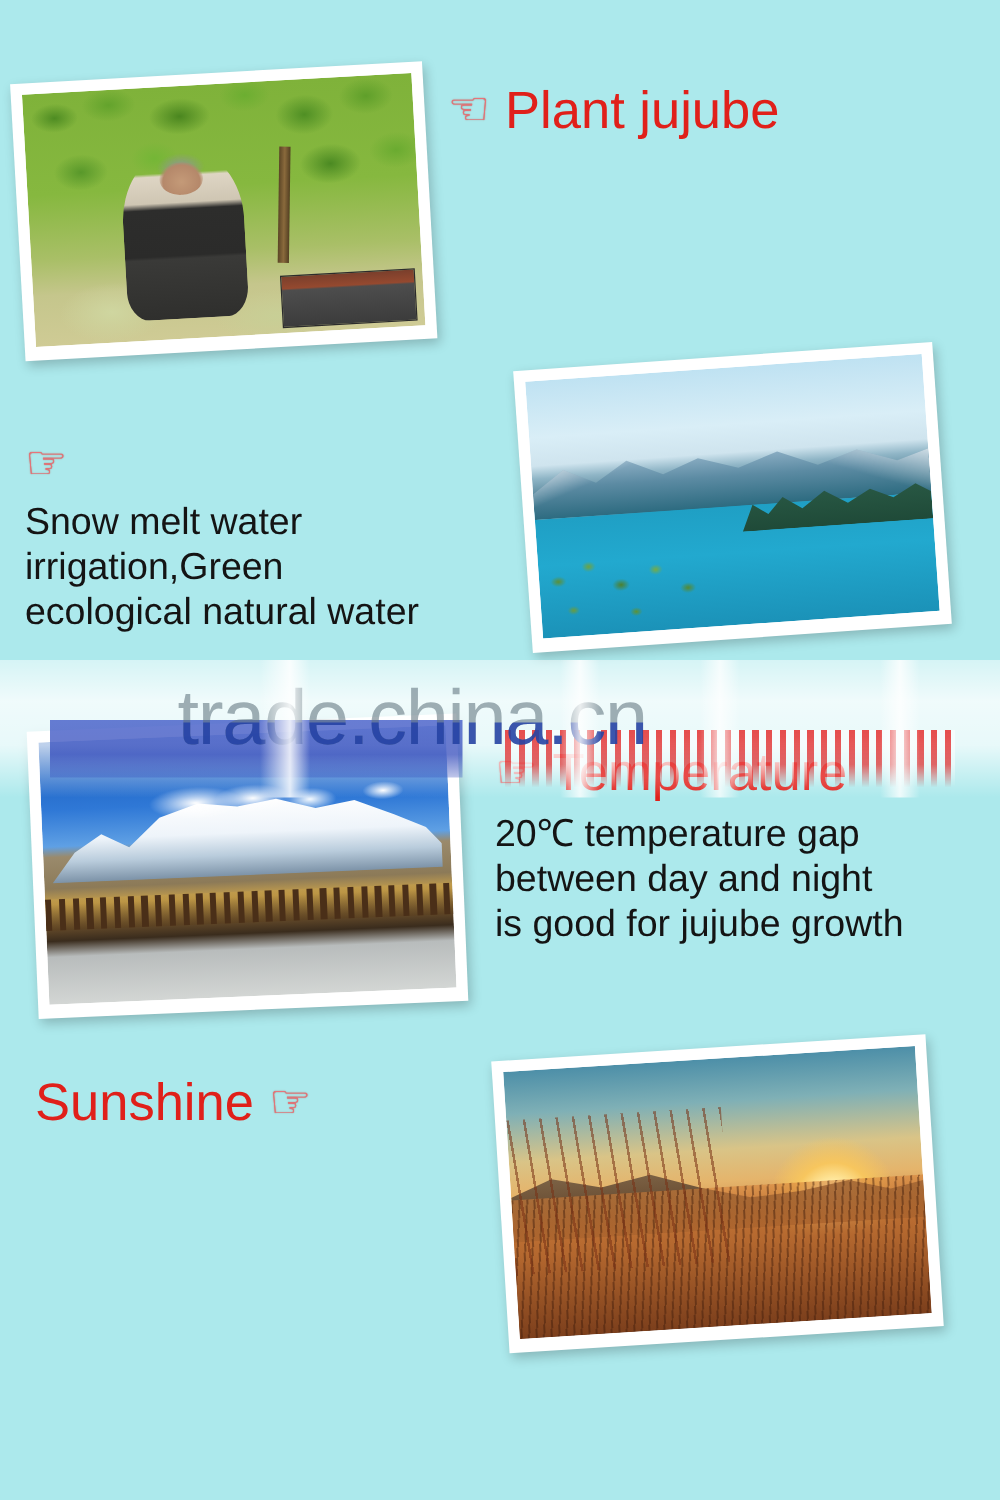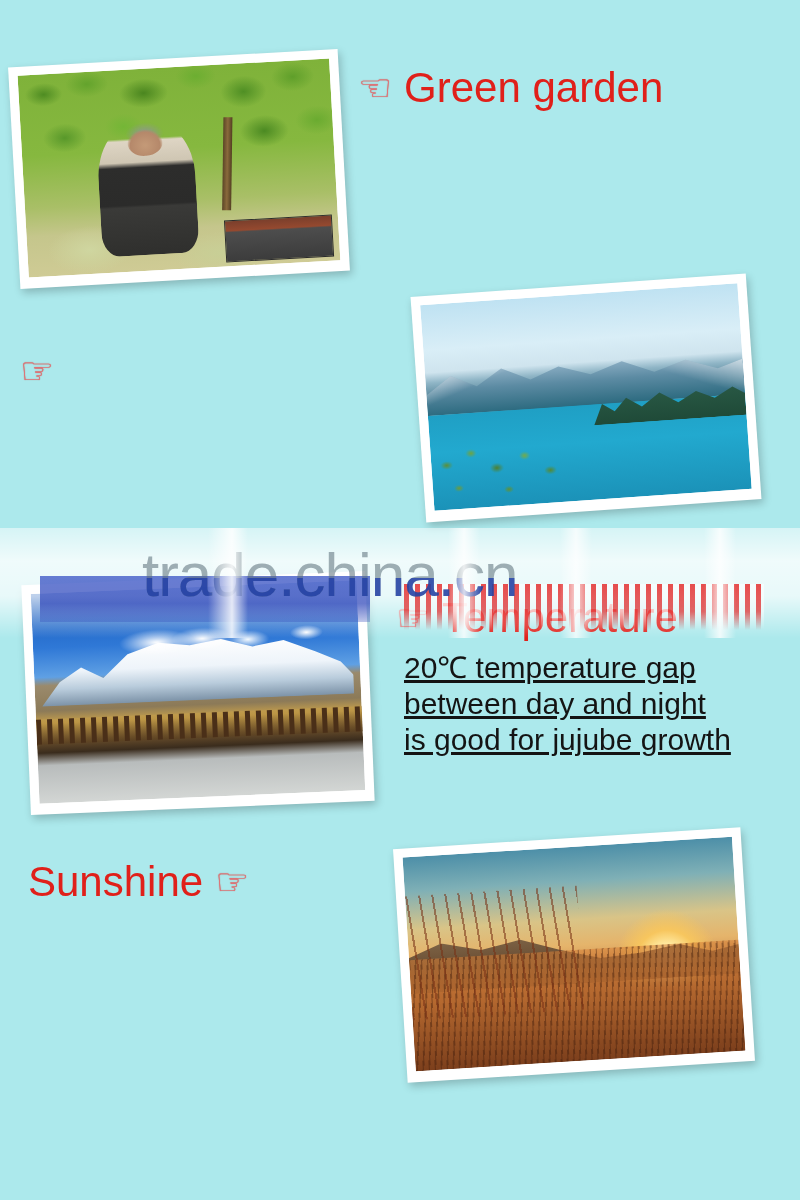--- a/index.html
+++ b/index.html
@@ -182,21 +182,21 @@
     white-space: pre-line;
   }
 
   #block-plant    { left: 358px; top: 66px; }
   #block-plant .body-text { margin-left: 62px; margin-top: 8px; }
 
   #block-snow     { left: 20px;  top: 352px; }
   #block-snow .body-text { margin-top: 10px; }
 
   #block-temp     { left: 396px; top: 596px; }
-  #block-temp .body-text { margin-left: 8px; margin-top: 10px; text-decoration: underline; }
+  #block-temp .body-text { margin-top: 10px; }
 
   #block-sun      { left: 28px;  top: 860px; text-align: center; }
   #block-sun .body-text { margin-top: 10px; }
 
   
   #watermark {
     position: absolute;
     left: 0; top: 528px;
     width: 800px; height: 110px;
     pointer-events: none;
@@ -266,35 +266,38 @@
       <div class="orchard-art"></div>
       <div class="orchard-trunk"></div>
       <div class="orchard-man"></div>
       <div class="orchard-crate"></div>
     </div>
   </div>
 
   <div class="block" id="block-plant">
     <div class="headline">
       <span class="hand">☜</span>
-      <span>Green garden</span>
+      <span>Plant jujube</span>
     </div>
   </div>
 
   <div class="photo" id="photo-lake">
     <div class="inner">
       <div class="lake-art"></div>
       <div class="lake-shrub"></div>
     </div>
   </div>
 
   <div class="block" id="block-snow">
     <div class="headline">
       <span class="hand">☞</span>
     </div>
+    <div class="body-text">Snow melt water
+irrigation,Green
+ecological natural water</div>
   </div>
 
   <div class="photo" id="photo-mountain">
     <div class="inner">
       <div class="mtn-art"></div>
       <div class="mtn-snow"></div>
       <div class="mtn-clouds"></div>
       <div class="mtn-herd"></div>
     </div>
   </div>

